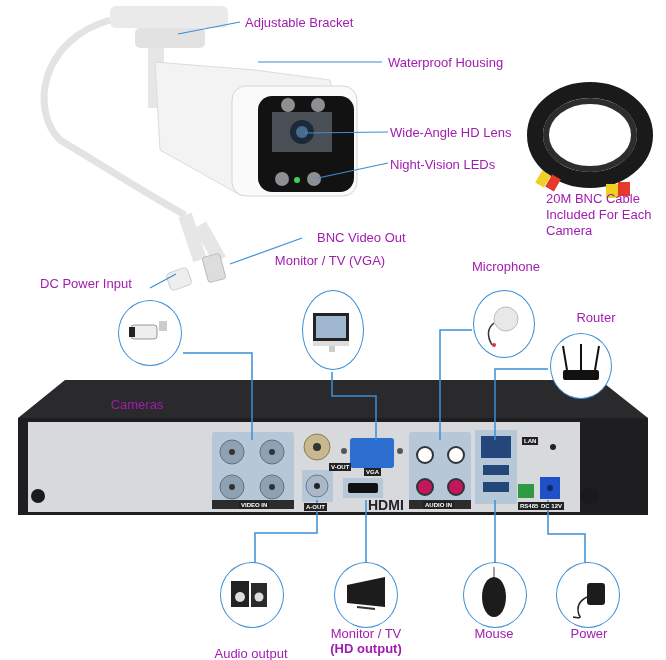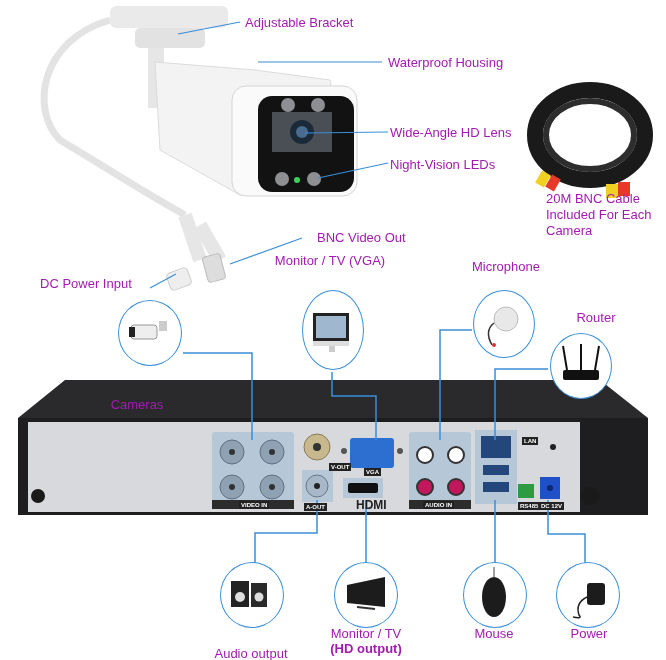--- a/index.html
+++ b/index.html
@@ -209,17 +209,17 @@
       <rect x="30" y="20" width="18" height="22" rx="3" fill="#1c1c1c"></rect>
       <path d="M30 34 Q18 40 22 52 Q26 56 16 54" stroke="#222" fill="none" stroke-width="1.5"></path>
     </svg>
 </div>
 <div class="lbl c" style="left:589px;top:626px;">Power</div>
 
 <div class="plabel" style="left:239px;top:501px;">VIDEO IN</div>
 <div class="plabel" style="left:329px;top:463px;">V-OUT</div>
 <div class="plabel" style="left:364px;top:468px;">VGA</div>
 <div class="plabel" style="left:304px;top:503px;">A-OUT</div>
-<div class="plabel" style="left:354px;top:501px;background:none;color:#222;font-size:12px;">HDMI</div>
+<div class="plabel" style="left:366px;top:501px;background:none;color:#222;font-size:14px;">HDMI</div>
 <div class="plabel" style="left:423px;top:501px;">AUDIO IN</div>
 <div class="plabel" style="left:522px;top:437px;">LAN</div>
 <div class="plabel" style="left:518px;top:502px;">RS485</div>
 <div class="plabel" style="left:539px;top:502px;">DC 12V</div>
 
 </body></html>

